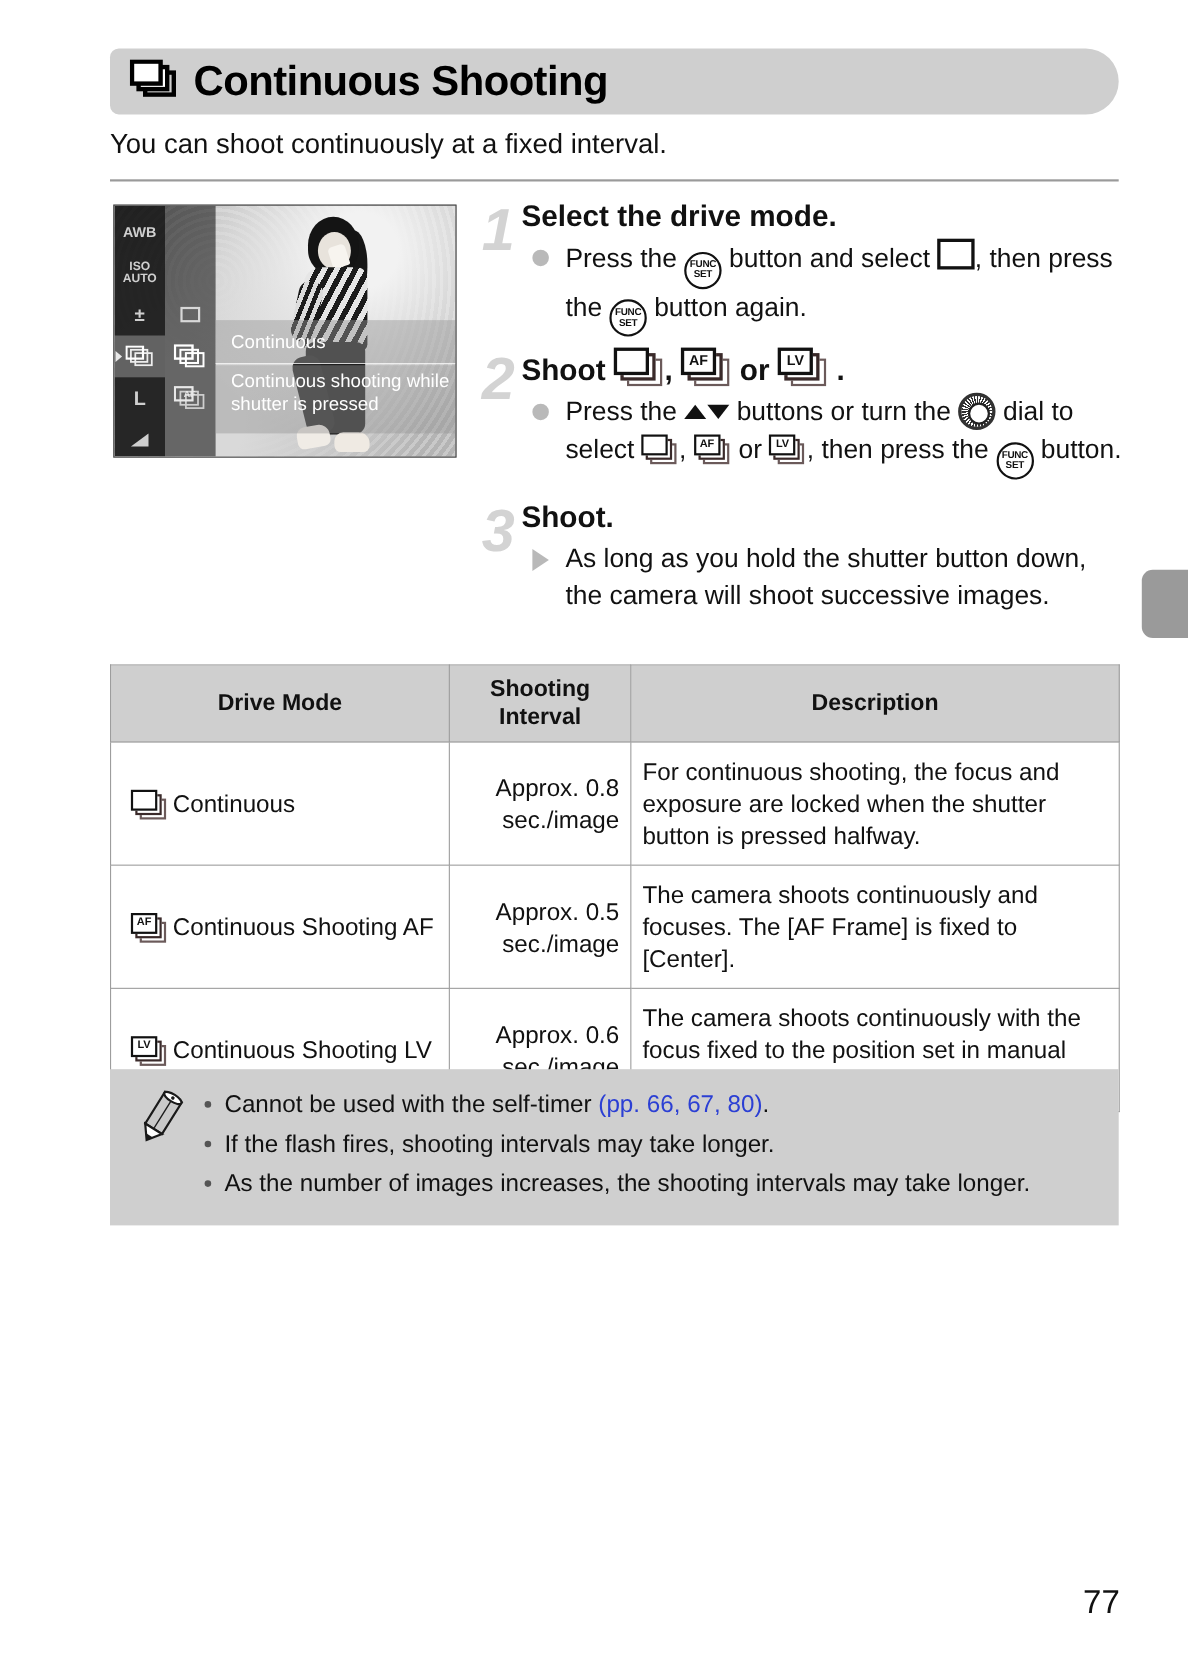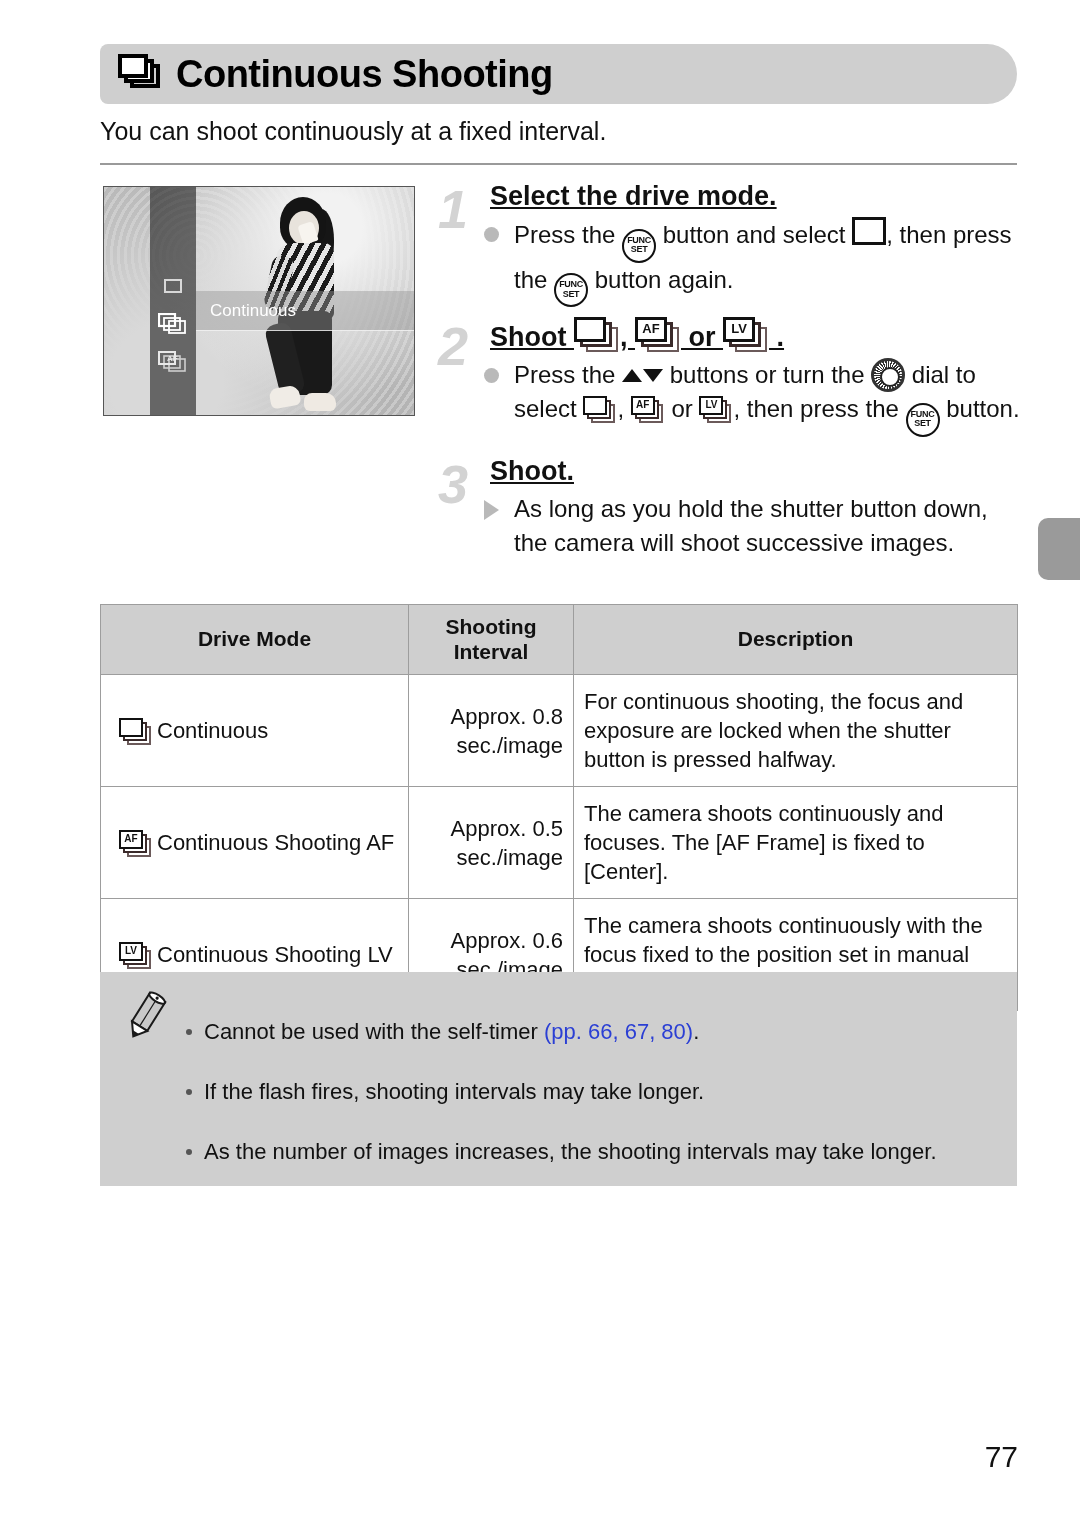--- a/index.html
+++ b/index.html
@@ -208,26 +208,25 @@
     top: 2px;
     width: 46px;
     font-size: 54px;
     font-weight: bold;
     font-style: italic;
     color: #d3d3d3;
     line-height: 1;
     text-align: center;
   }
   .step-head {
-    margin-left: 60px;
+    margin-left: 44px;
     font-size: 27px;
     font-weight: bold;
     color: #111;
     line-height: 1.25;
-    text-decoration: underline;
   }
   .step-body {
     margin-left: 52px;
     margin-top: 3px;
     font-size: 24px;
     line-height: 1.42;
     color: #111;
     position: relative;
     padding-left: 32px;
   }
@@ -385,21 +384,20 @@
     box-sizing: border-box;
     padding: 16px 18px 14px 86px;
   }
   .note-line {
     font-size: 22px;
     line-height: 1.46;
     color: #111;
     position: relative;
     padding-left: 18px;
     margin-bottom: 4px;
-    margin-top: 28px;
   }
   .note-line::before {
     content: "";
     position: absolute;
     left: 0; top: 13px;
     width: 6px; height: 6px;
     border-radius: 50%;
     background: #555;
   }
   .pg-link { color: #2b3fd4; }
@@ -448,20 +446,40 @@
       <div class="fig-cone"></div>
       <div class="fig-torso"></div>
       <div class="fig-arm"></div>
       <div class="fig-legs"></div>
       <div class="fig-leg2"></div>
       <div class="fig-shoe1"></div>
       <div class="fig-shoe2"></div>
     </div>
   </div>
 
+  <div class="lcd-col1">
+    <div class="lcd-item" style="top:4px">AWB</div>
+    <div class="lcd-item" style="top:42px;white-space:pre-line;font-size:11px">ISO
+AUTO</div>
+    <div class="lcd-item" style="top:80px;font-size:17px">±</div>
+    <div class="lcd-item sel" style="top:118px">
+      <span class="lcd-caret" style="top:14px"></span>
+      <svg width="26" height="20" viewBox="0 0 26 20">
+          <rect x="9" y="7" width="15" height="11" fill="none" stroke="#eee" stroke-width="1.6"></rect>
+          <rect x="5" y="4" width="15" height="11" fill="none" stroke="#eee" stroke-width="1.6"></rect>
+          <rect x="1" y="1" width="15" height="11" fill="none" stroke="#fff" stroke-width="2"></rect>
+        </svg>
+    </div>
+    <div class="lcd-item" style="top:156px;font-size:18px">L</div>
+    <div class="lcd-item" style="top:194px">
+      <svg width="20" height="16" viewBox="0 0 20 16">
+          <path d="M2 14 L18 14 L18 2 Z" fill="#cfcfcf"></path>
+        </svg>
+    </div>
+  </div>
 
   <div class="lcd-col2">
     <div class="lcd-item" style="top:80px">
       <svg width="24" height="18" viewBox="0 0 24 18">
           <rect x="4" y="3" width="16" height="12" fill="none" stroke="#d8d8d8" stroke-width="2"></rect>
         </svg>
     </div>
     <div class="lcd-item sel2" style="top:118px">
       <svg width="30" height="22" viewBox="0 0 30 22">
           <rect x="11" y="8" width="16" height="12" fill="none" stroke="#fff" stroke-width="1.8"></rect>
@@ -473,20 +491,21 @@
       <svg width="30" height="22" viewBox="0 0 30 22">
           <rect x="11" y="8" width="16" height="12" fill="none" stroke="#cfcfcf" stroke-width="1.6"></rect>
           <rect x="6" y="5" width="16" height="12" fill="none" stroke="#cfcfcf" stroke-width="1.6"></rect>
           <rect x="1" y="1" width="16" height="12" fill="none" stroke="#e8e8e8" stroke-width="2"></rect>
           <text x="9" y="10" font-size="8" font-family="Liberation Sans" font-weight="bold" fill="#e8e8e8">AF</text>
         </svg>
     </div>
   </div>
 
   <div class="lcd-label-band lcd-band-top">Continuous</div>
+  <div class="lcd-label-band lcd-band-bot">Continuous shooting while shutter is pressed</div>
 </div>
 
 <div class="steps">
 
   <div class="step">
     <div class="step-num">1</div>
     <div class="step-head">Select the drive mode.</div>
     <div class="step-body">
       <span class="bullet-dot"></span>
       <span>Press the </span><span class="ic ic-func"><span>FUNC</span><span>SET</span></span><span> button and select </span><span class="ic ic-box"></span><span>, then press the </span><span class="ic ic-func"><span>FUNC</span><span>SET</span></span><span> button again.</span>

